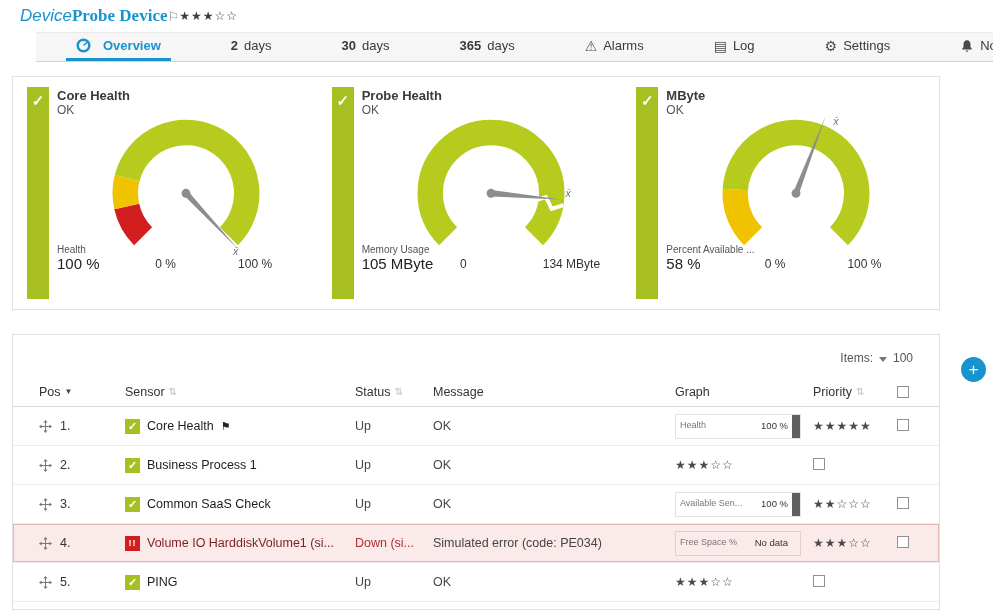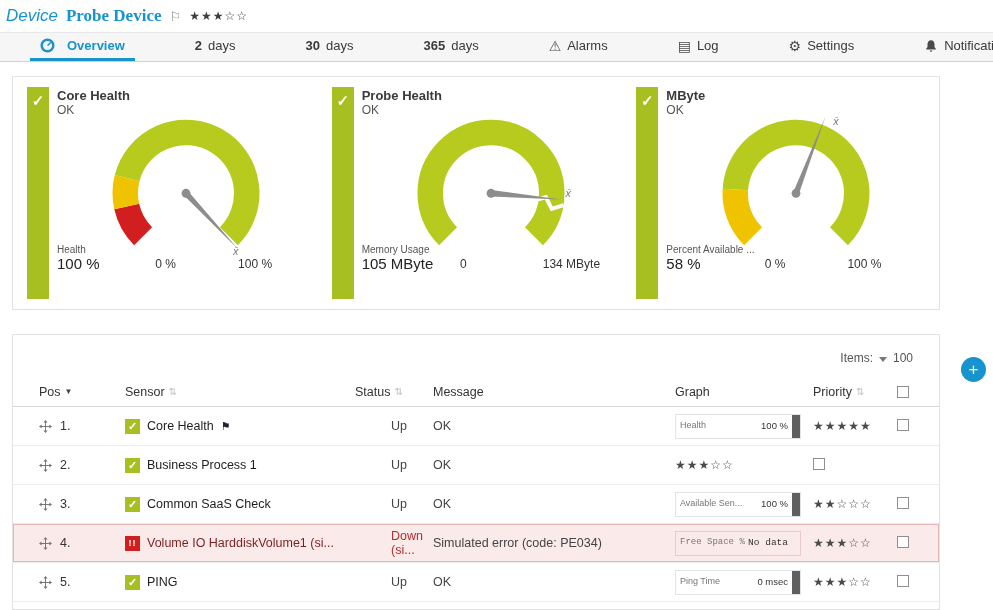--- a/index.html
+++ b/index.html
@@ -1,28 +1,28 @@
 <!DOCTYPE html>
 <html style="--blue: #1793ce; --green: #a8bf22; --gauge-green: #b6cb1d; --yellow: #f0c300; --red: #d21e1e; --row-down-bg: #fbeaea;"><head>
 <meta charset="utf-8">
 <style>
   * { margin:0; padding:0; box-sizing:border-box; }
   html,body { width:993px; height:610px; overflow:hidden; }
   body { background:#fff; font-family:"Liberation Sans", sans-serif; color:#333; position:relative; }
 
   
-  .topbar { height:32px; display:flex; align-items:center; padding-left:6px; gap:8px; background:#fff; }
+  .topbar { height:32px; display:flex; align-items:center; padding-left:20px; gap:0; background:#fff; }
   .dev-type { font-style:italic; font-size:17px; color:var(--blue,#1793ce); }
   .dev-name { font-weight:bold; font-size:17px; color:var(--blue,#1793ce);font-family:Liberation Serif, serif; }
   .flag { color:#888; font-size:13px; }
   .stars { color:#3c3c3c; font-size:12px; letter-spacing:1px; cursor:pointer; }
 
   
   .tabbar { height:30px; background:#f6f6f6; border-top:1px solid #e9e9e9; border-bottom:1px solid #d2d2d2;
-            display:flex; align-items:stretch; padding-left:30px; gap:50px; overflow:hidden; white-space:nowrap; }
+            display:flex; align-items:stretch; padding-left:30px; gap:50px; overflow:hidden; white-space:nowrap;margin-left:36px; }
   .tab { display:flex; align-items:center; gap:6px; font-size:13px; color:#3a3a3a; cursor:pointer;
          padding:0 10px; border-bottom:3px solid transparent; flex:0 0 auto; }
   .tab .tstrong { font-weight:bold; }
   .tab.active { color:var(--blue,#1793ce); border-bottom-color:var(--blue,#1793ce); font-weight:bold; }
   .tab-ico { font-size:14px; color:#4a4a4a; line-height:1; display:inline-flex; align-items:center; }
 
   .card { position:absolute; left:12px; width:928px; background:#fff; border:1px solid #e2e2e2; }
 
   
   .gauges { top:76px; height:234px; display:flex; padding:10px 14px; gap:16px; }
@@ -56,26 +56,26 @@
   .trow.down { background:var(--row-down-bg,#fbeaea); box-shadow:inset 0 0 0 1px #e4b6b6; }
   .pos-cell { display:flex; align-items:center; gap:8px; color:#333; }
   .move { display:inline-flex; cursor:move; }
   .sensor-cell { display:flex; align-items:center; gap:7px; color:#1e1e1e; cursor:pointer;
                  overflow:hidden; white-space:nowrap; }
   .badge { width:15px; height:15px; background:var(--green,#a8bf22); color:#fff; font-size:11px;
            font-weight:bold; text-align:center; line-height:15px; flex:0 0 auto; }
   .badge.err { background:var(--red,#d21e1e); font-size:9px; letter-spacing:1px; }
   .sensor-flag { font-size:11px; color:#223; }
   .trow.down .sensor-cell { color:#7c1f1f; }
-  .status-cell { color:#444;margin-left:36px; }
+  .status-cell { color:#444; }
   .trow.down .status-cell { color:#b03030; }
   .msg-cell { color:#444; }
   .minigraph { position:relative; width:126px; height:25px; border:1px solid #e3e3e3; background:#fff;
                overflow:hidden; cursor:pointer; }
-  .trow.down .minigraph { background:transparent; border-color:#e8cbcb;font-family:Liberation Mono, monospace; }
+  .trow.down .minigraph { background:transparent; border-color:#e8cbcb; }
   .mg-label { position:absolute; left:4px; top:5px; font-size:9px; color:#777; white-space:nowrap; }
   .mg-value { position:absolute; right:12px; top:5px; font-size:9.5px; color:#333; }
   .mg-band { position:absolute; right:0; top:0; bottom:0; width:8px; background:#5f5f5f; }
   .prio-cell { color:#4a4a4a; font-size:12px; letter-spacing:1px; cursor:pointer; }
   .checkbox { width:12px; height:12px; border:1px solid #8f8f8f; background:#fff; display:inline-block; cursor:pointer; }
 
   .add-btn { position:absolute; right:7px; top:357px; width:25px; height:25px; border-radius:50%;
              background:var(--blue,#1793ce); color:#fff; border:none; font-size:17px; line-height:23px;
              text-align:center; cursor:pointer; padding:0; font-family:"Liberation Sans",sans-serif; }
 </style>
@@ -342,25 +342,18 @@
           </svg>
       </span>
       <span>5.</span>
     </div>
     <div class="sensor-cell">
       <span class="badge">✓</span>
       <span>PING</span>
     </div>
     <div class="status-cell">Up</div>
     <div class="msg-cell">OK</div>
-    <div>
-      <div class="minigraph">
-        <span class="mg-label">Ping Time</span>
-        <span class="mg-value">0 msec</span>
-        <span class="mg-band"></span>
-      </div>
-    </div>
     <div class="prio-cell">★★★☆☆</div>
     <div><span class="checkbox"></span></div>
   </div>
 </section>
 
 <button class="add-btn">+</button>
 
 </body></html>

